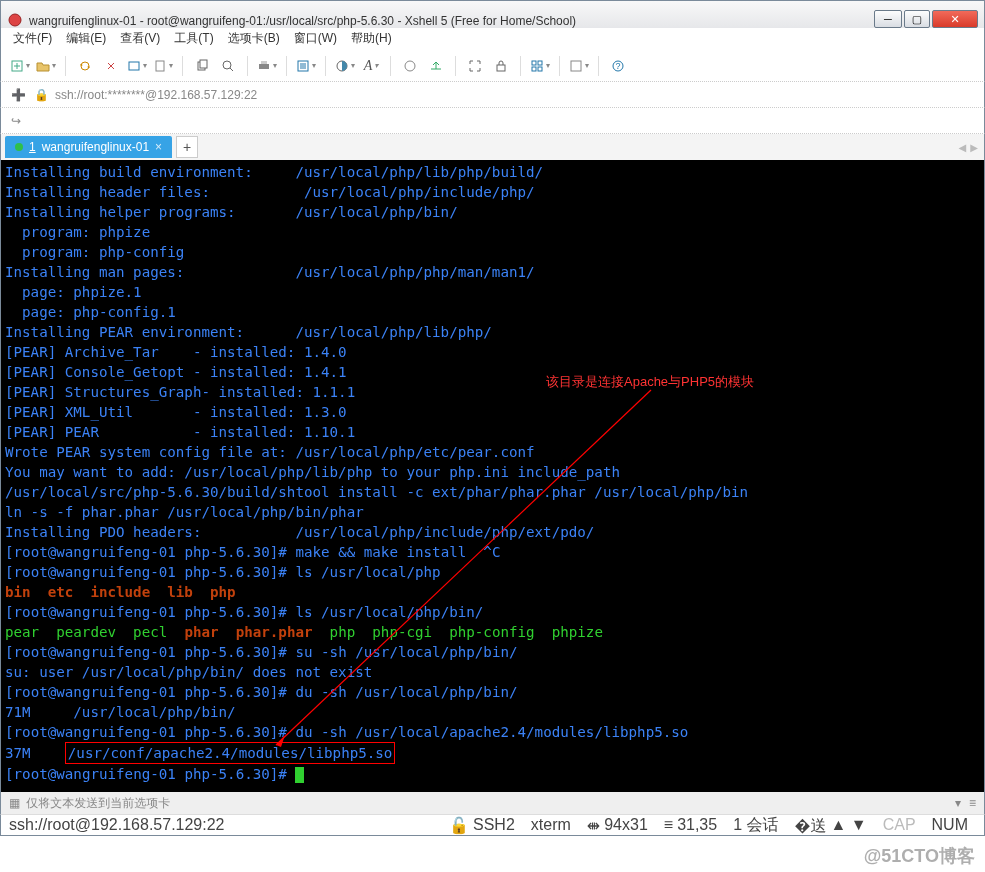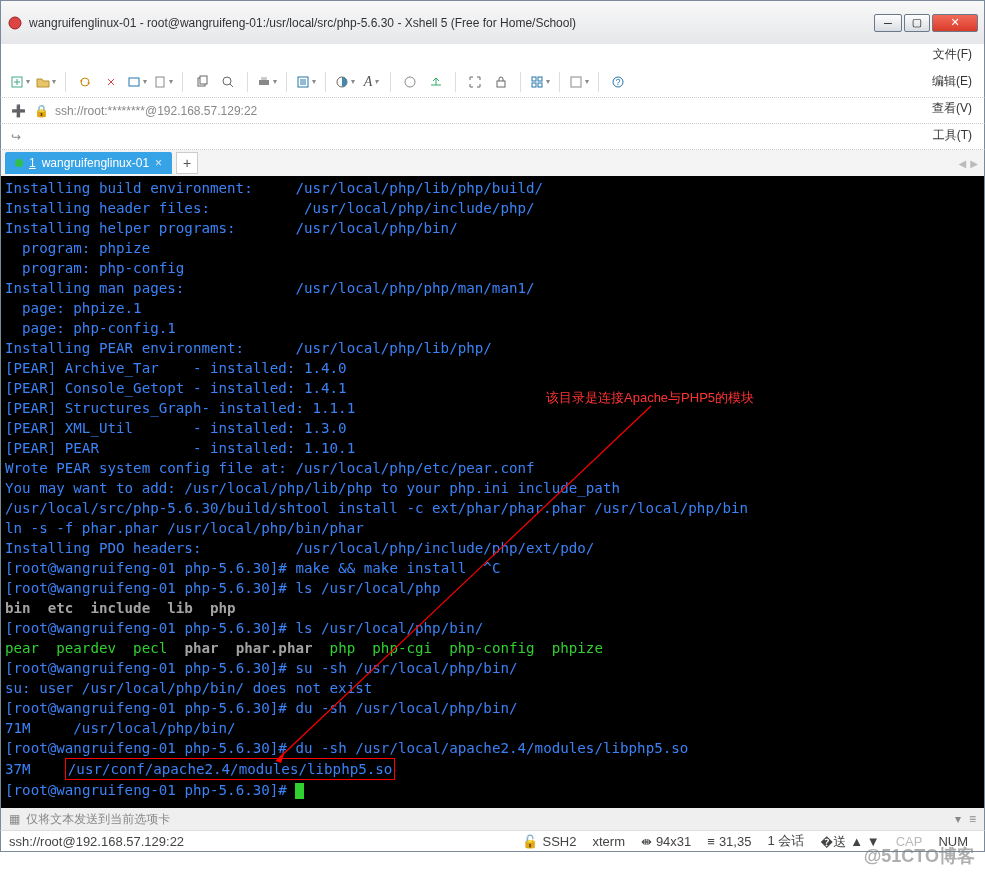--- a/index.html
+++ b/index.html
@@ -1,28 +1,28 @@
 <!DOCTYPE html>
 <html><head>
 <meta charset="utf-8">
 <style>
 * { margin: 0; padding: 0; box-sizing: border-box; }
 body { font-family: "Microsoft YaHei", Tahoma, sans-serif; font-size: 12px; background: #fff; width: 985px; height: 872px; overflow: hidden; position: relative; }
 
 
-.titlebar { background: linear-gradient(#f8f8f8,#e6e7ea); border: 1px solid #7a8a9a; border-bottom: none; height: 44px; display: flex; align-items: center; padding: 0 6px; }
+.titlebar { background: linear-gradient(#f8f8f8,#e6e7ea); border: 1px solid #7a8a9a; border-bottom: none; height: 28px; display: flex; align-items: flex-end; padding: 0 6px; }
 .titlebar .app-icon { width: 16px; height: 16px; margin-right: 6px; display:inline-block; }
 .titlebar .title-text { flex: 1; color: #333; font-size: 12px; }
 .win-buttons { display: flex; }
 .win-btn { width: 28px; height: 18px; border: 1px solid #6a7a8a; margin-left: 2px; display:flex; align-items:center; justify-content:center; font-size:11px; background: linear-gradient(#fdfdfd,#d9dde3); border-radius:2px; }
 .win-btn.close { background: linear-gradient(#f26a5a,#d93b2a); color:#fff; width:46px; }
 .win-btn.max { width:26px; }
 .win-btn.min { width:28px; }
 
-.menubar { background:#fff; height:22px; border-left:1px solid #7a8a9a; border-right:1px solid #7a8a9a; display:flex; align-items:flex-end; padding:0 8px; gap:6px;flex-direction:column; }
+.menubar { background:#fff; height:22px; border-left:1px solid #7a8a9a; border-right:1px solid #7a8a9a; display:flex; align-items:flex-start; padding:0 8px; gap:6px; }
 .menubar span { color:#333; font-size:12px; padding:2px 4px; }
 
 .toolbar { background:#fff; height:32px; border-left:1px solid #7a8a9a; border-right:1px solid #7a8a9a; border-bottom:1px dotted #ccc; display:flex; align-items:center; padding:0 8px; gap:4px; }
 .tbtn { width:22px; height:22px; display:flex; align-items:center; justify-content:center; border-radius:2px; color:#555; }
 .tsep { width:1px; height:20px; background:#ddd; margin:0 4px; }
 .dd::after { content:"▾"; font-size:8px; margin-left:2px; color:#888; }
 
 .addressbar { background:#fff; height:26px; border-left:1px solid #7a8a9a; border-right:1px solid #7a8a9a; border-bottom:1px dotted #ccc; display:flex; align-items:center; padding:0 10px; color:#888; font-size:12px; }
 .addressbar .lock { margin-right:6px; color:#999; }
 
@@ -33,30 +33,30 @@
 .tab { background:#36a3e6; color:#fff; height:22px; display:flex; align-items:center; padding:0 10px; font-size:12px; border-radius:2px 2px 0 0; gap:6px; }
 .tab .dot { width:8px; height:8px; background:#2fbf4a; border-radius:50%; display:inline-block; }
 .tab .close-x { font-size:12px; opacity:.8; }
 .addtab { width:22px; height:22px; background:#fff; border:1px solid #ccc; display:flex; align-items:center; justify-content:center; margin-left:4px; font-size:14px; color:#555; }
 .tabbar .navarrows { position:absolute; right:6px; color:#bbb; font-size:10px; display:flex; gap:4px; }
 
 
 .terminal { background:#000; color:#fff; font-family:"DejaVu Sans Mono","Courier New",monospace; font-size:14.2px; line-height:20px; border-left:1px solid #7a8a9a; border-right:1px solid #7a8a9a; height:632px; padding:2px 4px; white-space:pre; overflow:hidden; position:relative; letter-spacing:0px; }
 .w { color:#3b82f6; }
 .g { color:#30d030; font-weight:normal; }
-.c { color:#a3a3a3; font-weight:bold; }
+.c { color:#c2410c; font-weight:bold; }
 .cursor { display:inline-block; width:9px; height:16px; background:#30d030; vertical-align:middle; }
 .redbox { border:1px solid #f00; display:inline-block; padding:0 2px; }
 .annotation { position:absolute; color:#f33; font-family:"Microsoft YaHei",sans-serif; font-size:13px; }
 .arrow-svg { position:absolute; pointer-events:none; }
 
 .sendbar { background:#efefef; height:22px; border-left:1px solid #7a8a9a; border-right:1px solid #7a8a9a; display:flex; align-items:center; padding:0 8px; color:#888; font-size:12px; gap:6px; }
 .sendbar .right { margin-left:auto; display:flex; gap:8px; }
 
-.statusbar { background:#fff; height:22px; border:1px solid #7a8a9a; border-top:1px solid #ddd; display:flex; align-items:center; padding:0 8px; font-size:13px; color:#444; }
+.statusbar { background:#fff; height:22px; border:1px solid #7a8a9a; border-top:1px solid #ddd; display:flex; align-items:center; padding:0 8px; font-size:16px; color:#444; }
 .statusbar .spacer { flex:1; }
 .statusbar .seg { margin:0 8px; display:flex; align-items:center; gap:4px; }
 .watermark { position:absolute; right:10px; bottom:4px; color:rgba(120,120,120,.6); font-size:18px; font-weight:bold; pointer-events:none; }
 </style>
 </head>
 <body>
 
 <div class="titlebar">
   <span class="app-icon">
     <svg width="16" height="16">

